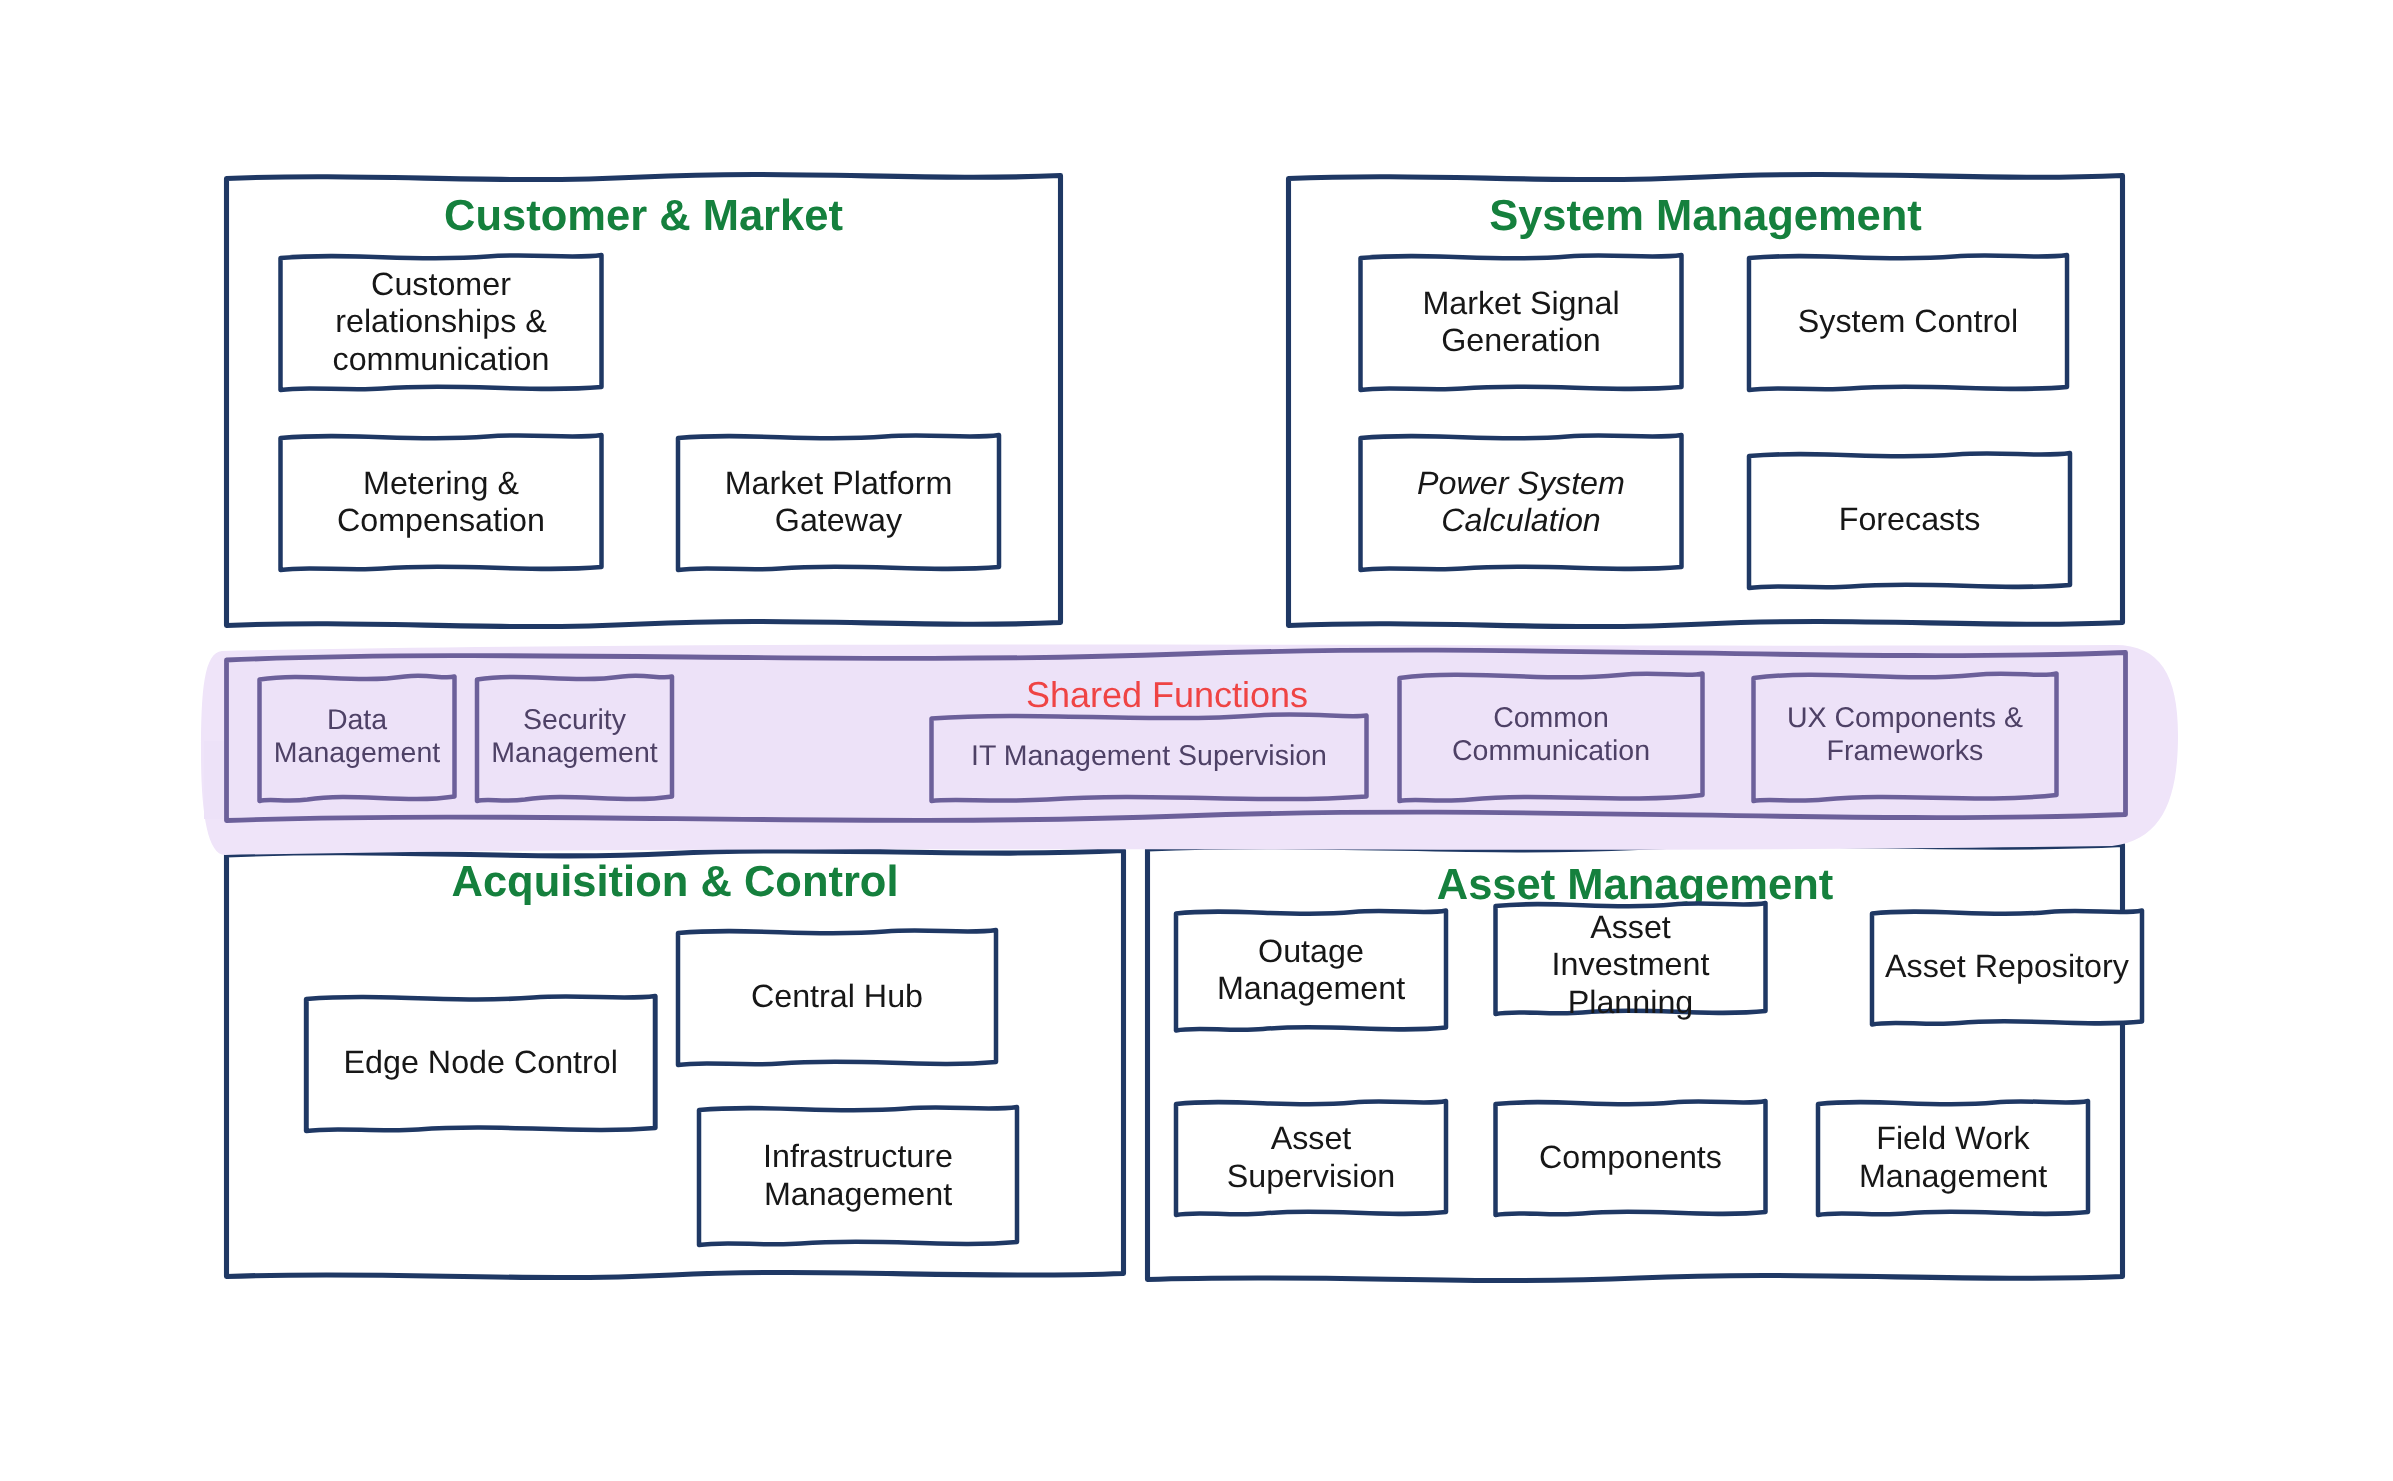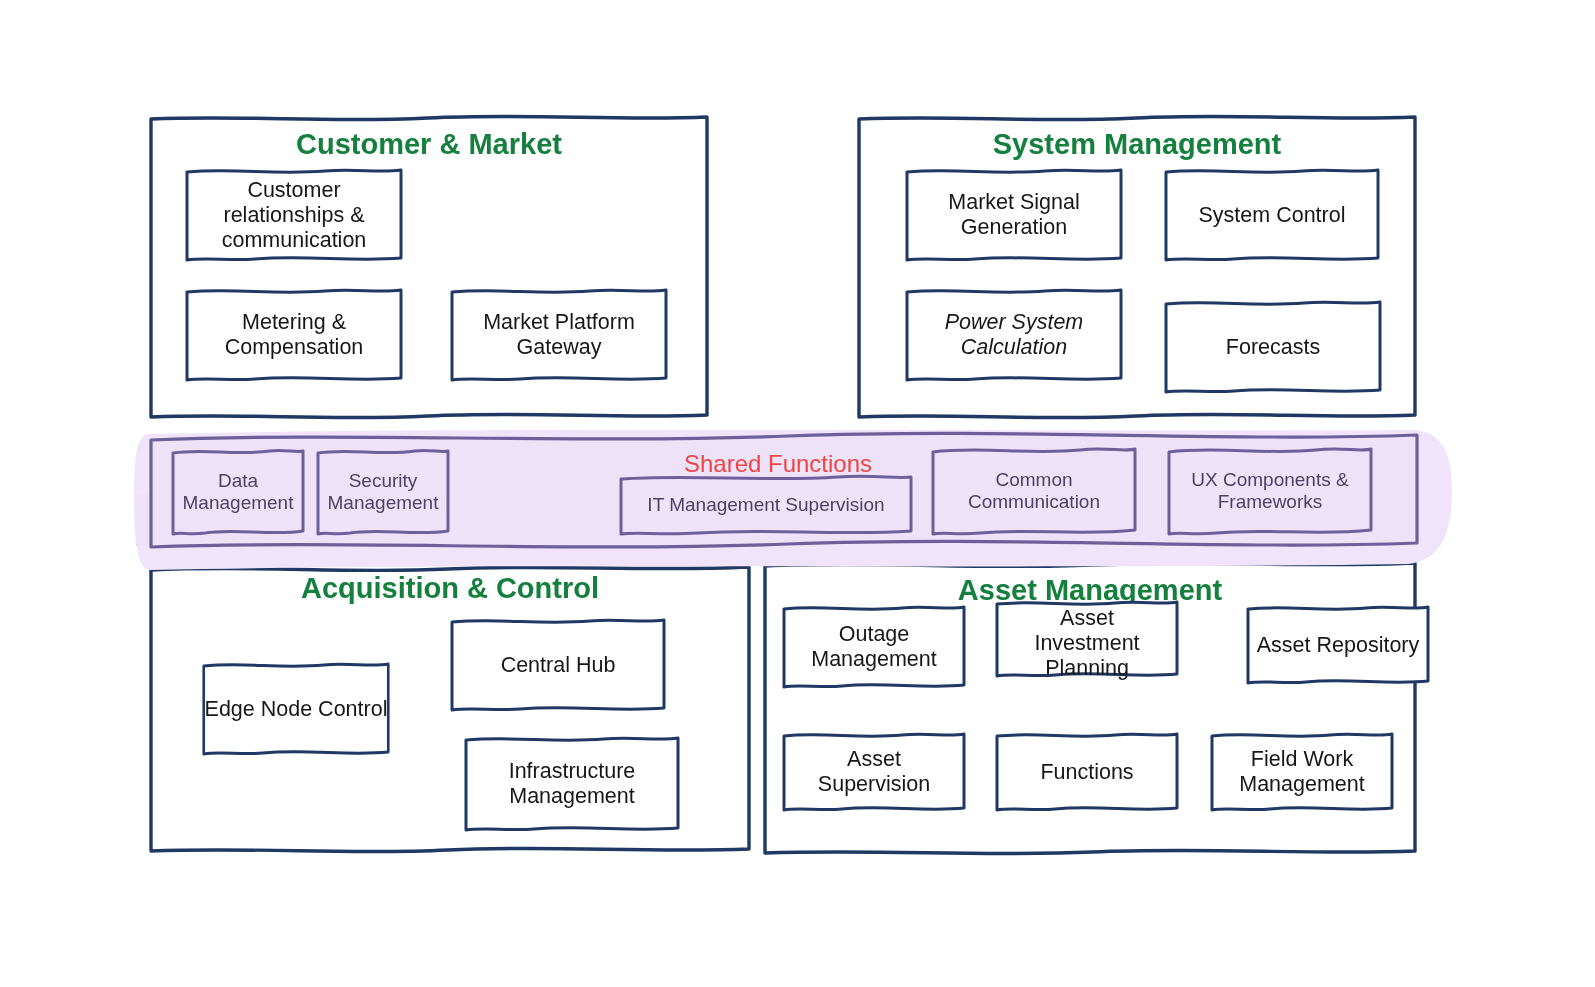--- a/index.html
+++ b/index.html
@@ -167,21 +167,21 @@
     </div>
   </div>
 
   <div class="node group" style="left:148px; top:564px; width:604px; height:290px;">
     <svg class="frame" viewBox="0 0 604 290" preserveAspectRatio="none">
       <path d="M3,6 C110,1 200,10 300,5 C400,0 500,8 601,3
                L601,285 C500,289 400,281 300,286 C200,291 110,283 3,287 Z" fill="none" stroke="#1F3864" stroke-width="3.4" stroke-linejoin="round"></path>
     </svg>
     <div class="label title" style="top:8px;">Acquisition &amp; Control</div>
 
-    <div class="node leaf" style="left:54px; top:98px; width:188px; height:94px;padding-left:44px;">
+    <div class="node leaf" style="left:54px; top:98px; width:237px; height:94px;padding-left:44px;">
       <svg class="frame" viewBox="0 0 216 94" preserveAspectRatio="none">
         <path d="M2,4 C50,0 90,7 140,3 C168,0.6 195,5 214,2
                  L214,90 C170,94 120,87 70,91 C45,93 20,89 2,92 Z" fill="#ffffff" stroke="#1F3864" stroke-width="3" stroke-linejoin="round"></path>
       </svg>
       <div class="label">Edge Node Control</div>
     </div>
 
     <div class="node leaf" style="left:302px; top:54px; width:216px; height:94px;">
       <svg class="frame" viewBox="0 0 216 94" preserveAspectRatio="none">
         <path d="M2,4 C50,0 90,7 140,3 C168,0.6 195,5 214,2
@@ -241,21 +241,21 @@
       </svg>
       <div class="label">Asset
 Supervision</div>
     </div>
 
     <div class="node leaf" style="left:233px; top:172px; width:184px; height:80px;">
       <svg class="frame" viewBox="0 0 184 80" preserveAspectRatio="none">
         <path d="M2,4 C40,0 80,7 120,3 C145,0.6 168,5 182,2
                  L182,76 C145,80 100,73 60,77 C38,79 16,75 2,78 Z" fill="#ffffff" stroke="#1F3864" stroke-width="3" stroke-linejoin="round"></path>
       </svg>
-      <div class="label">Functions</div>
+      <div class="label">Components</div>
     </div>
 
     <div class="node leaf" style="left:448px; top:172px; width:184px; height:80px;">
       <svg class="frame" viewBox="0 0 184 80" preserveAspectRatio="none">
         <path d="M2,4 C40,0 80,7 120,3 C145,0.6 168,5 182,2
                  L182,76 C145,80 100,73 60,77 C38,79 16,75 2,78 Z" fill="#ffffff" stroke="#1F3864" stroke-width="3" stroke-linejoin="round"></path>
       </svg>
       <div class="label">Field Work
 Management</div>
     </div>

